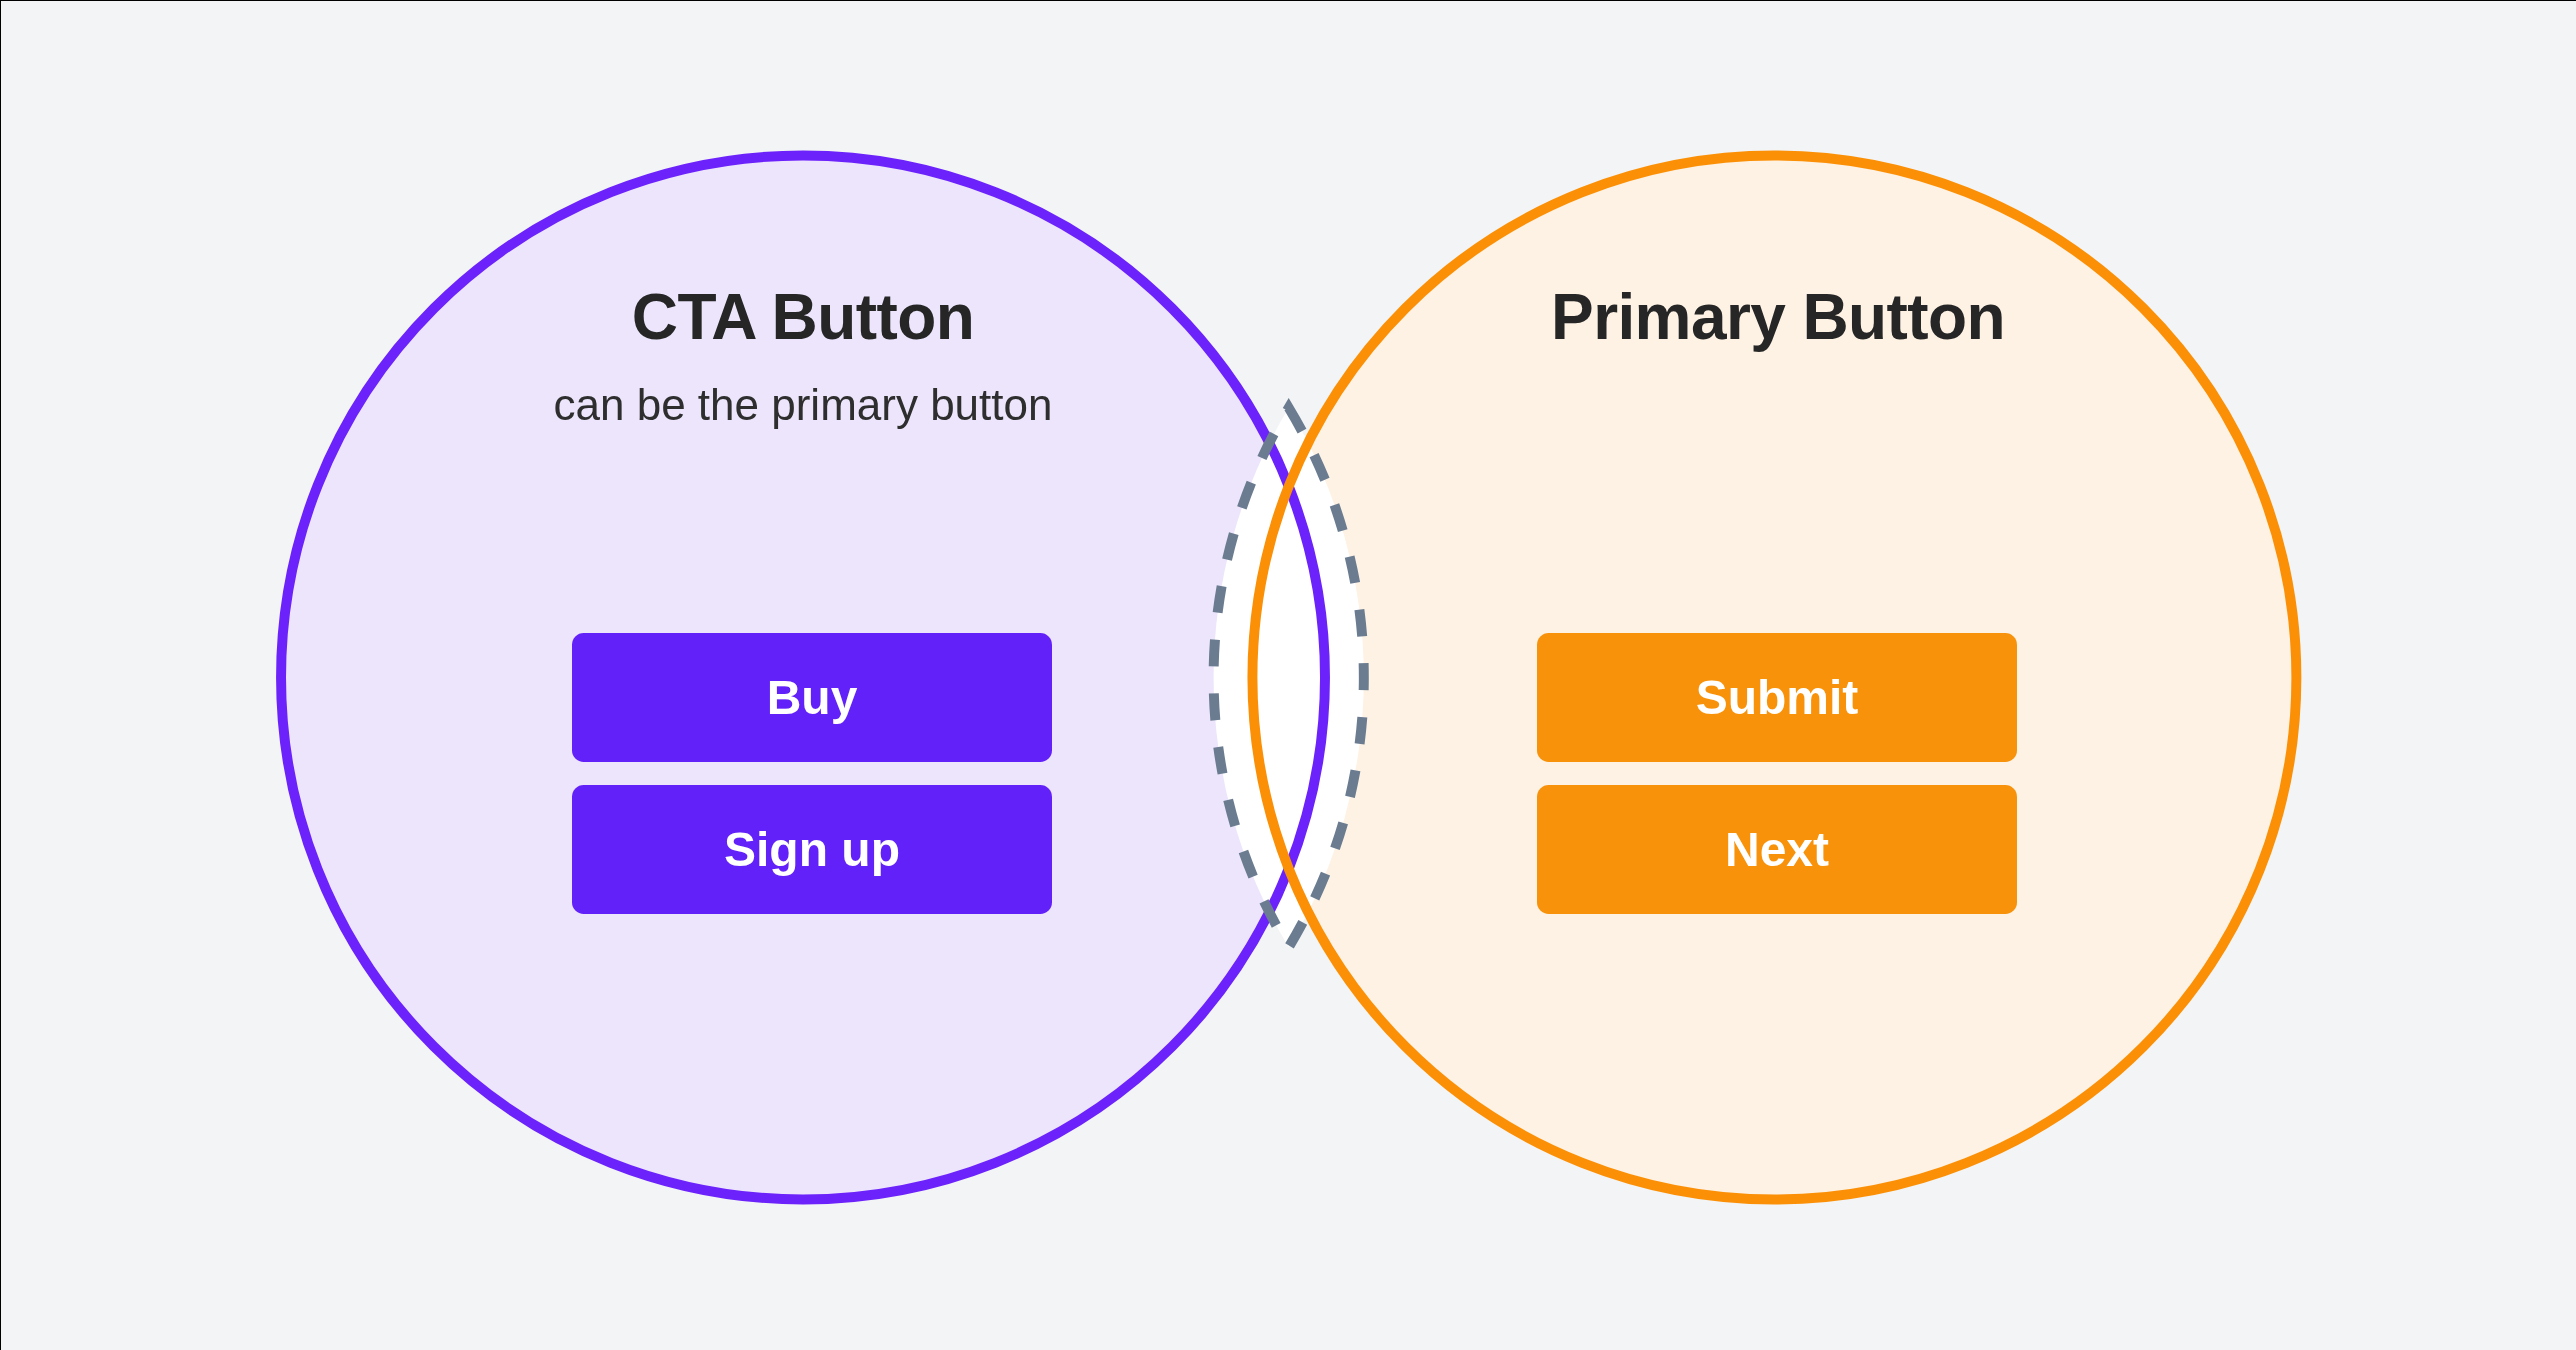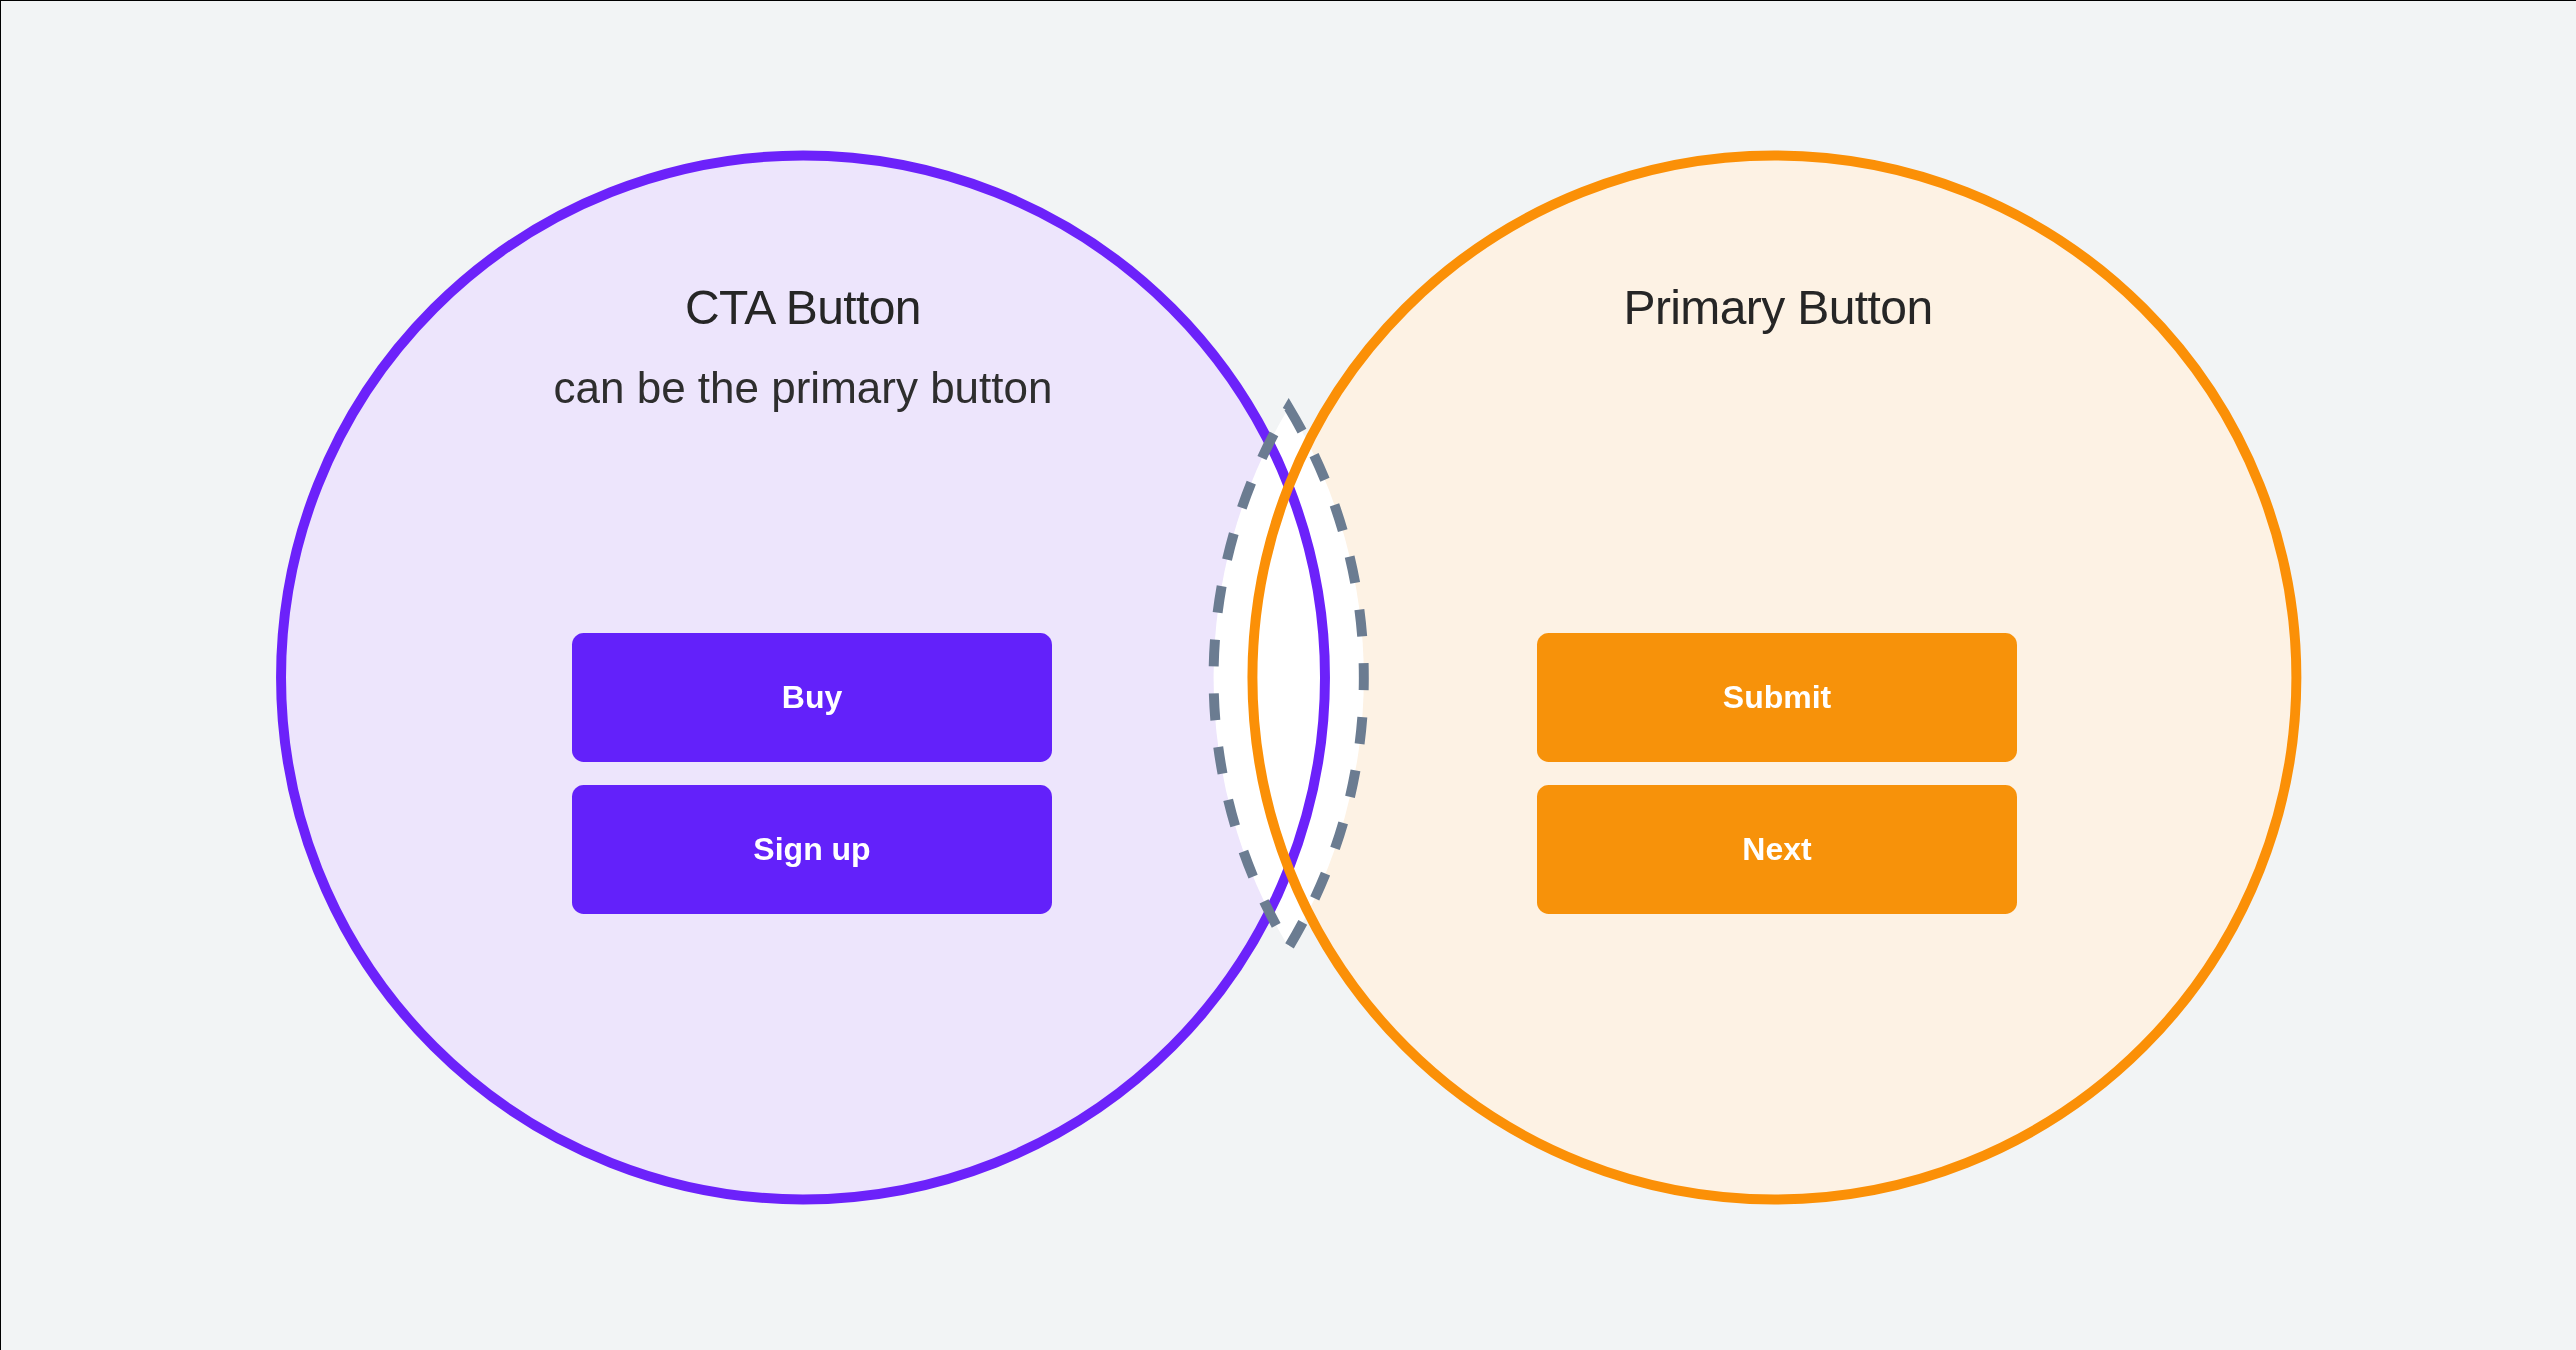--- a/index.html
+++ b/index.html
@@ -33,22 +33,22 @@
   }
 
   
   .circle-text {
     position: absolute;
     text-align: center;
     z-index: 5;
     pointer-events: none;
   }
   .circle-title {
-    font-size: 48px;
-    font-weight: 400;
+    font-size: 64px;
+    font-weight: 700;
     color: #262626;
     letter-spacing: -0.6px;
     line-height: 1.1;
     white-space: nowrap;
   }
   .circle-subtitle {
     font-size: 44px;
     font-weight: 400;
     color: #2E2E2E;
     line-height: 1.15;
@@ -64,21 +64,21 @@
     flex-direction: column;
     gap: 23.4px;
   }
   .demo-btn {
     width: 480px;
     height: 129px;
     border: none;
     border-radius: 11.7px;
     color: #FFFFFF;
     font-family: "Liberation Sans", "DejaVu Sans", sans-serif;
-    font-size: 32px;
+    font-size: 48px;
     font-weight: 700;
     letter-spacing: 0px;
     display: flex;
     align-items: center;
     justify-content: center;
     cursor: pointer;
     padding: 0;
     box-sizing: border-box;
   }
   .demo-btn.purple { background: #6321FA; }

